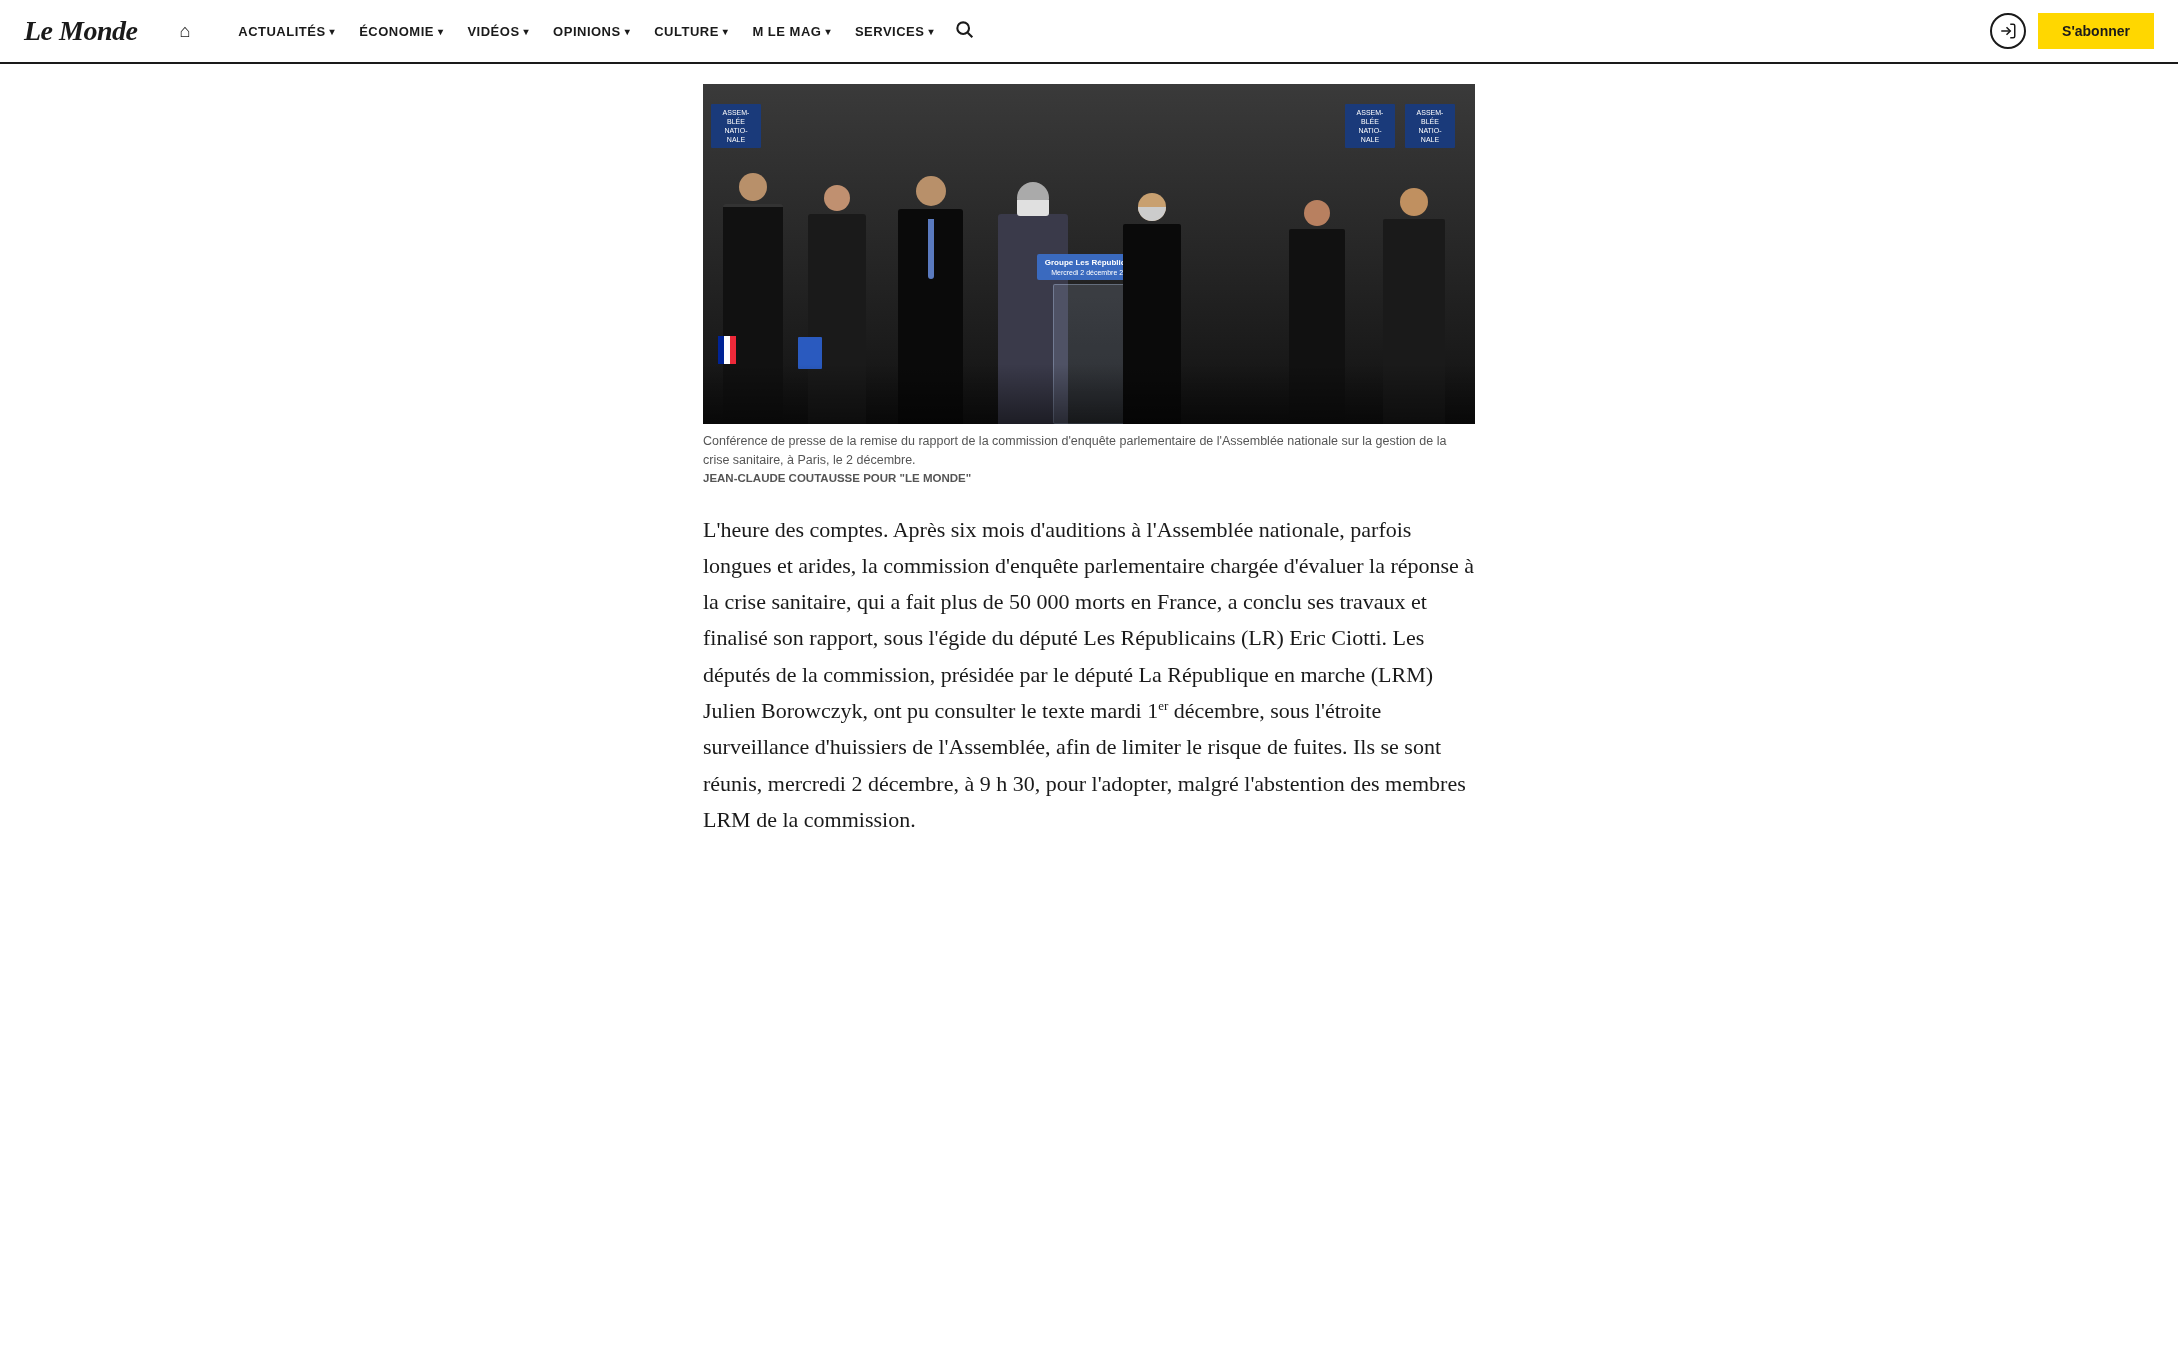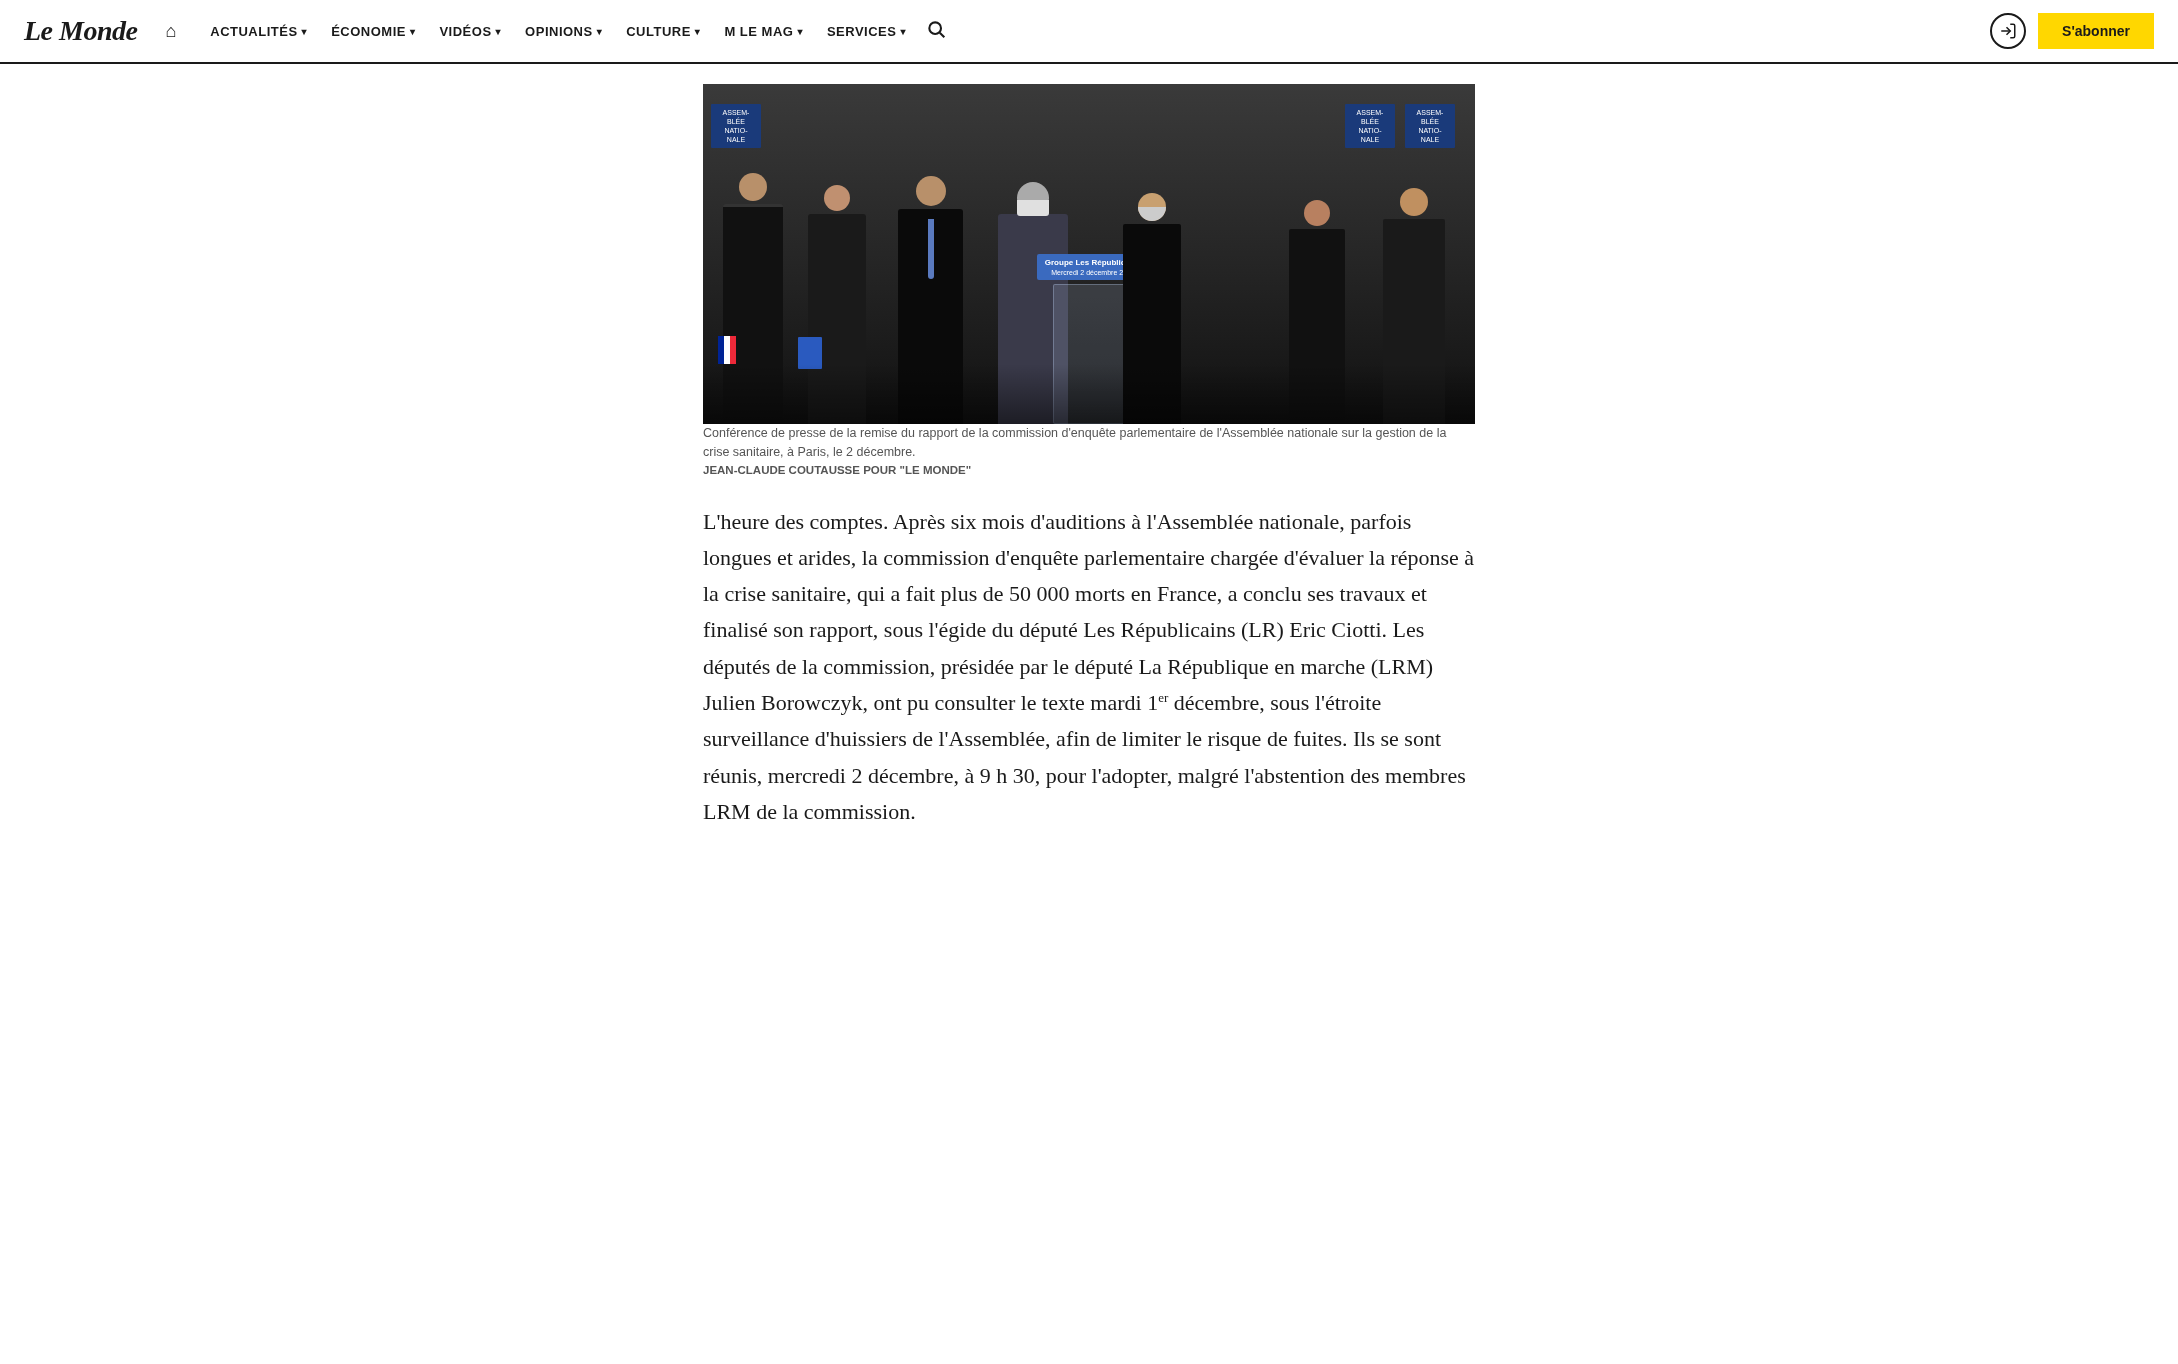--- a/index.html
+++ b/index.html
@@ -14,21 +14,21 @@
     nav {
       display: flex;
       align-items: center;
       padding: 0 24px;
       height: 64px;
       border-bottom: 2px solid #1a1a1a;
       background: #fff;
       position: sticky;
       top: 0;
       z-index: 100;
-      gap: 4px;
+      gap: 18px;
     }
 
     .nav-logo {
       font-family: 'Georgia', 'Times New Roman', serif;
       font-size: 28px;
       font-weight: bold;
       color: #1a1a1a;
       margin-right: 24px;
       white-space: nowrap;
       font-style: italic;
@@ -279,20 +279,21 @@
       height: 30px;
       background: #2a5abf;
       border-radius: 1px;
       transform: rotate(-10deg);
     }
 
     .image-caption {
       font-size: 12.5px;
       color: #555;
       line-height: 1.5;
+      margin-top: 8px;
       font-family: 'Arial', sans-serif;
     }
 
     .image-caption-credit {
       font-size: 11.5px;
       color: #555;
       font-family: 'Arial', sans-serif;
       font-weight: 600;
       margin-top: 2px;
     }

